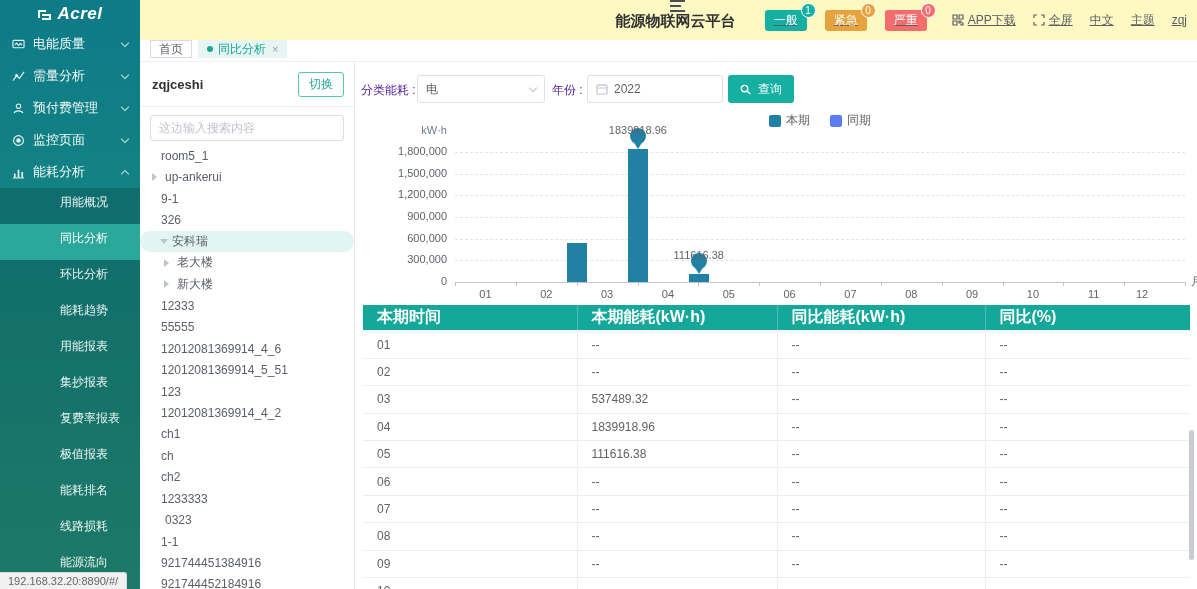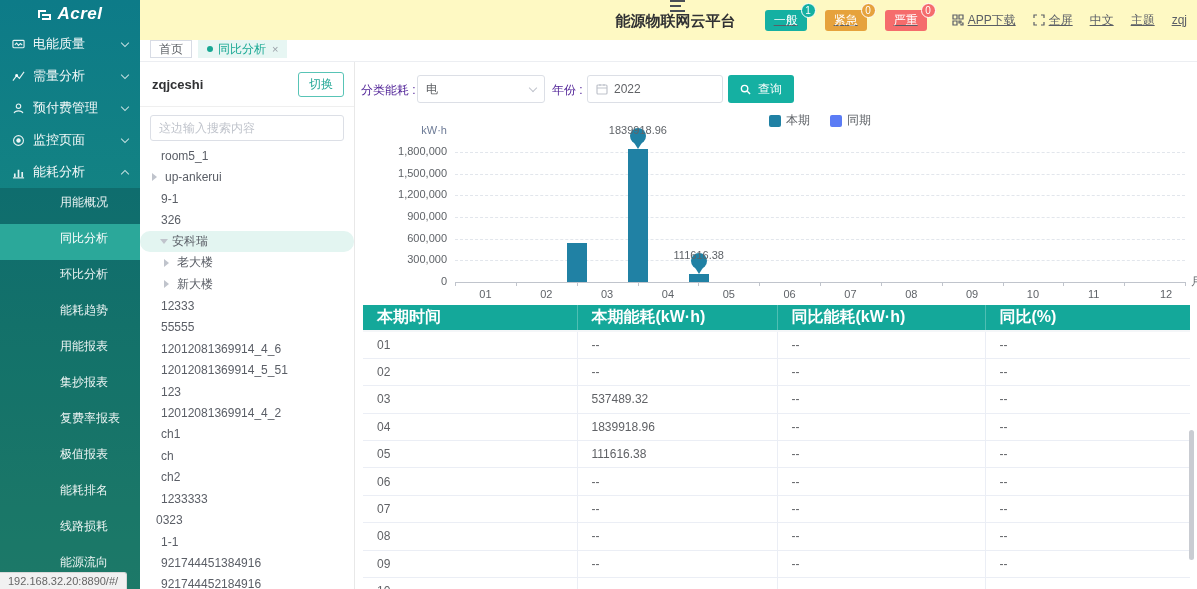--- a/index.html
+++ b/index.html
@@ -318,21 +318,21 @@
           <span>ch</span>
         </div>
         <div class="tree-item" style="padding-left: 12px;">
           <span style="width:9px;display:inline-block"></span>
           <span>ch2</span>
         </div>
         <div class="tree-item" style="padding-left: 12px;">
           <span style="width:9px;display:inline-block"></span>
           <span>1233333</span>
         </div>
-        <div class="tree-item" style="padding-left: 7px;">
+        <div class="tree-item" style="padding-left: 16px;">
           <span style="width:9px;display:inline-block"></span>
           <span>0323</span>
         </div>
         <div class="tree-item" style="padding-left: 12px;">
           <span style="width:9px;display:inline-block"></span>
           <span>1-1</span>
         </div>
         <div class="tree-item" style="padding-left: 12px;">
           <span style="width:9px;display:inline-block"></span>
           <span>921744451384916</span>
@@ -406,21 +406,21 @@
         <div class="xlab" style="left: 171.25px;">02</div>
         <div class="xlab" style="left: 232.083px;">03</div>
         <div class="xlab" style="left: 292.917px;">04</div>
         <div class="xlab" style="left: 353.75px;">05</div>
         <div class="xlab" style="left: 414.583px;">06</div>
         <div class="xlab" style="left: 475.417px;">07</div>
         <div class="xlab" style="left: 536.25px;">08</div>
         <div class="xlab" style="left: 597.083px;">09</div>
         <div class="xlab" style="left: 657.917px;">10</div>
         <div class="xlab" style="left: 718.75px;">11</div>
-        <div class="xlab" style="left: 791px;">12</div>
+        <div class="xlab" style="left: 767px;">12</div>
         <div class="xtick" style="left: 100px;"></div>
         <div class="xtick" style="left: 160.833px;"></div>
         <div class="xtick" style="left: 221.667px;"></div>
         <div class="xtick" style="left: 282.5px;"></div>
         <div class="xtick" style="left: 343.333px;"></div>
         <div class="xtick" style="left: 404.167px;"></div>
         <div class="xtick" style="left: 465px;"></div>
         <div class="xtick" style="left: 525.833px;"></div>
         <div class="xtick" style="left: 586.667px;"></div>
         <div class="xtick" style="left: 647.5px;"></div>

